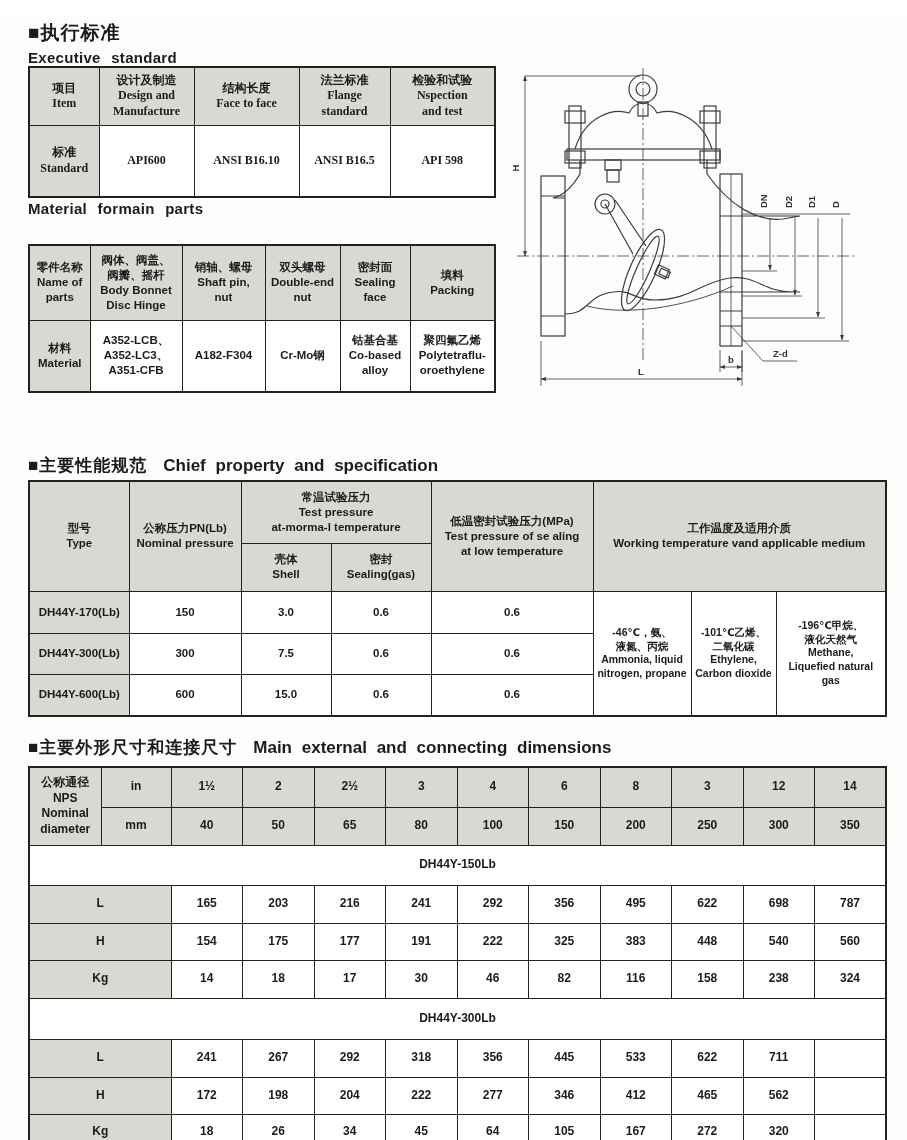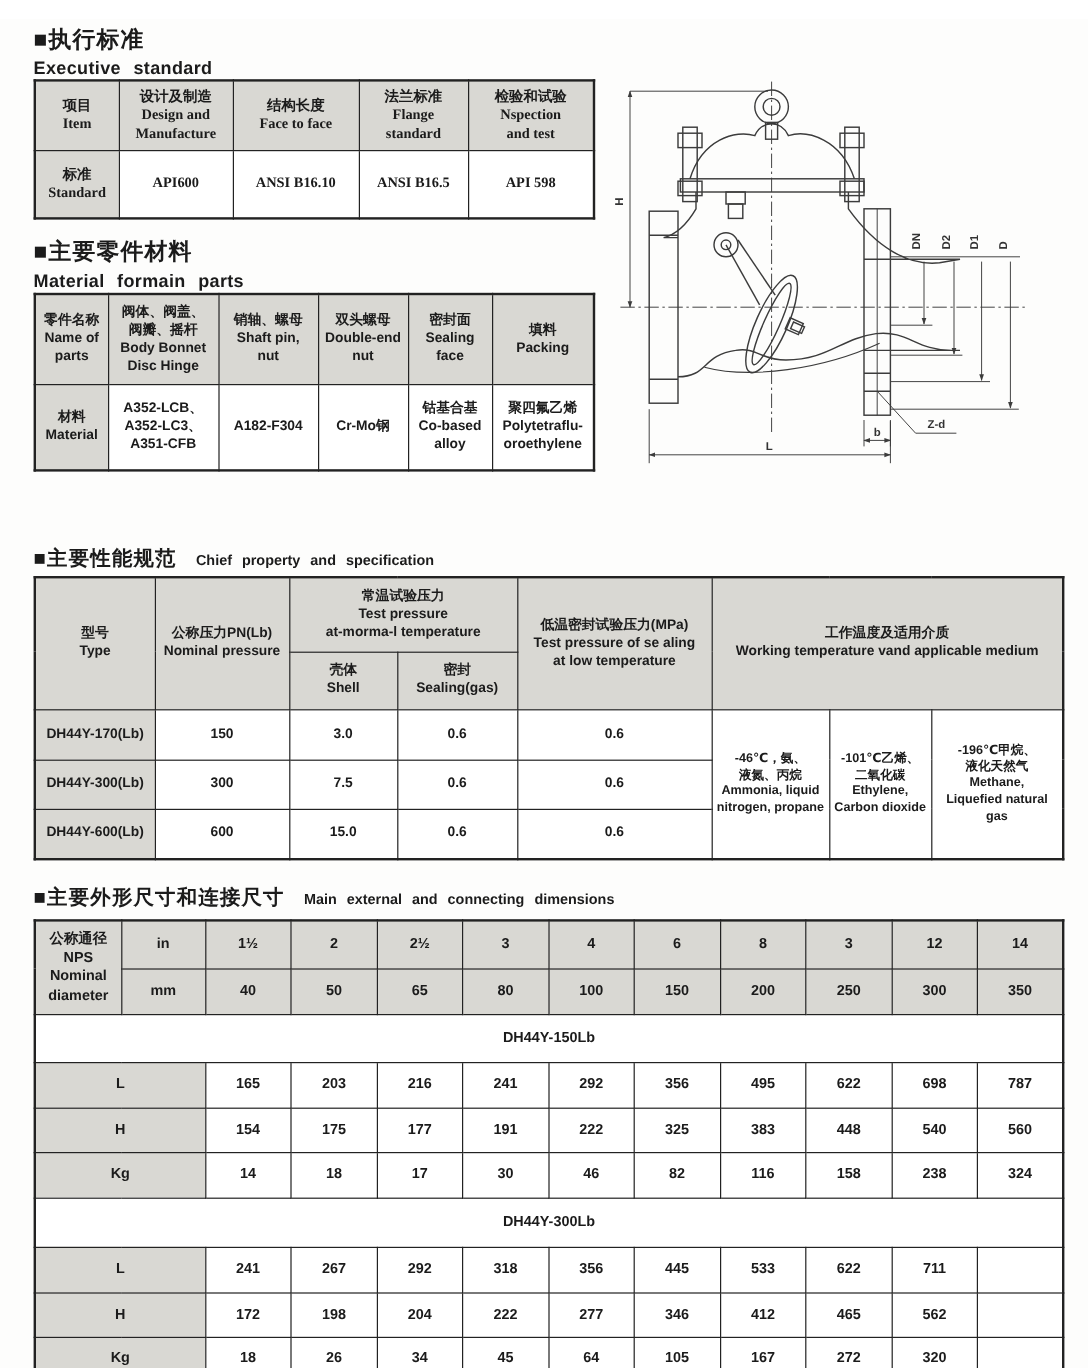--- a/index.html
+++ b/index.html
@@ -5,21 +5,21 @@
   html,body { margin:0; padding:0; background:#ffffff; }
   .page {
     position:relative; width:907px; height:1140px; margin:16px auto;
     background:#fdfdfc; color:#1b1b1b; overflow:hidden;
     font-family:"Liberation Sans","DejaVu Sans",sans-serif;
   }
   .sec-title { position:absolute; left:28px; }
   .zh { font-size:19px; font-weight:700; letter-spacing:1px; }
   .en { font-size:15px; font-weight:700; margin-top:3px; word-spacing:6px; letter-spacing:0.3px; }
   .inline-title .zh { font-size:17px; display:inline; }
-  .inline-title .en-inline { font-size:12px; font-weight:700; display:inline; margin-left:16px; word-spacing:5px; }
+  .inline-title .en-inline { font-size:17px; font-weight:700; display:inline; margin-left:16px; word-spacing:5px; }
 
   table.dtable {
     position:absolute; border-collapse:collapse; table-layout:fixed;
     border:2.5px solid #222; background:#ffffff;
   }
   .dtable td {
     border:1.5px solid #222; text-align:center; vertical-align:middle;
     white-space:pre-line; padding:1px 2px; font-weight:700; font-size:12px; line-height:1.3;
   }
   .gray { background:#d9d8d3; }
@@ -60,33 +60,32 @@
 Manufacture</td>
           <td class="gray">结构长度
 Face to face</td>
           <td class="gray">法兰标准
 Flange
 standard</td>
           <td class="gray">检验和试验
 Nspection
 and test</td>
         </tr>
-      <tr style="height:57px">
+      <tr style="height:72px">
         <td class="gray">标准
 Standard</td>
       <td class="white">API600</td>
           <td class="white">ANSI B16.10</td>
           <td class="white">ANSI B16.5</td>
           <td class="white">API 598</td>
         </tr>
     </tbody>
   </table>
 
   <div class="sec-title" style="top:181px;">
-    <div class="zh">■主要零件材料</div>
     <div class="en">Material formain parts</div>
   </div>
 
   <table id="mat-table" class="dtable" style="left:28px; top:228px; width:466px;">
     <colgroup>
       <col style="width:61px">
         <col style="width:92px">
         <col style="width:83px">
         <col style="width:75px">
         <col style="width:70px">

